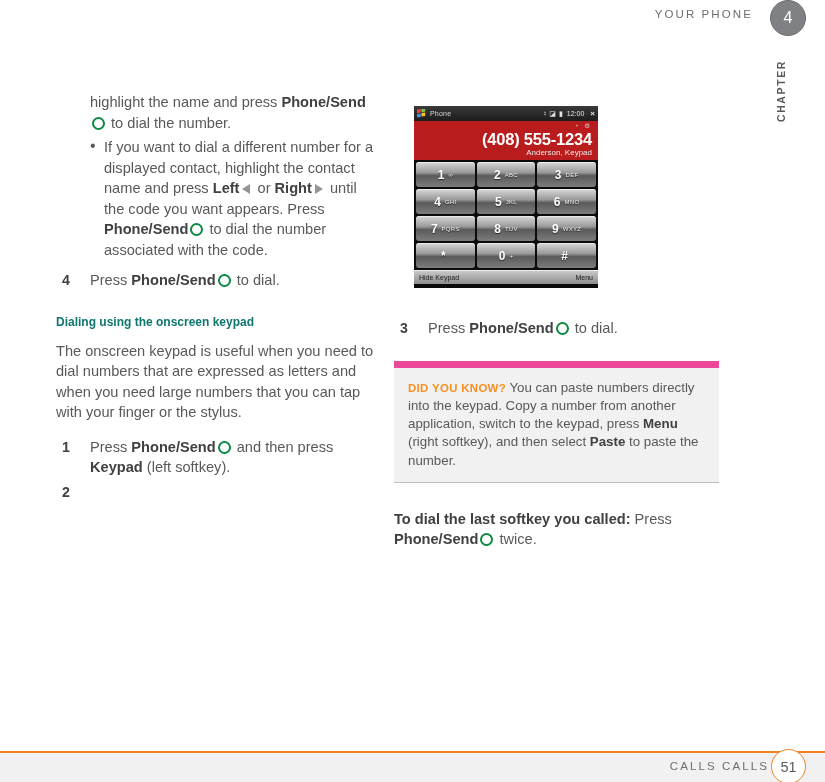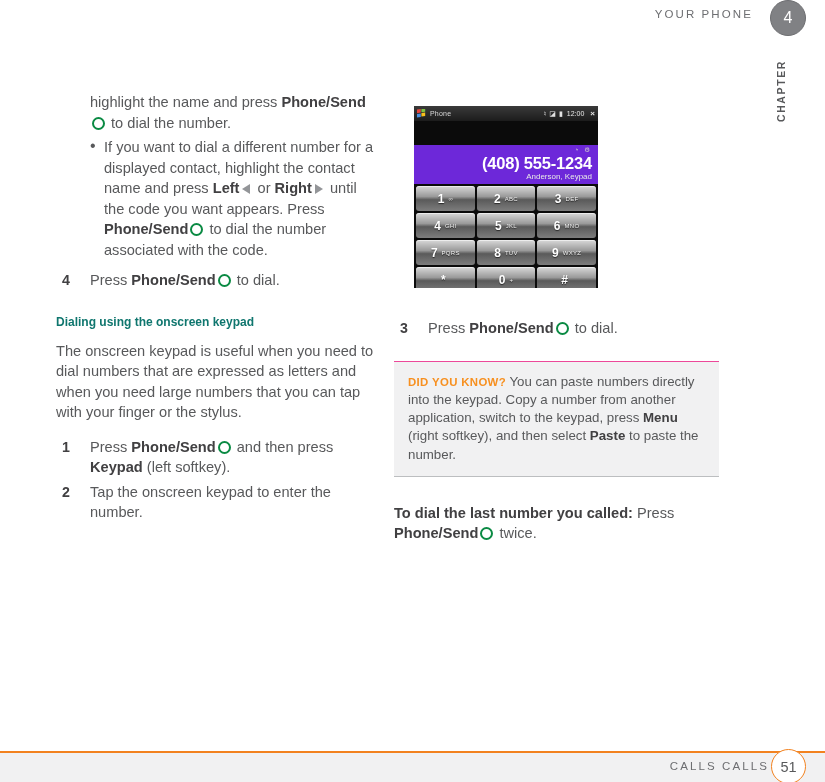--- a/index.html
+++ b/index.html
@@ -164,21 +164,21 @@
     vertical-align: -1px;
     margin: 0 3px;
   }
   .ico-left  { border-right: 8px solid #939598; }
   .ico-right { border-left: 8px solid #939598; }
 
   
   .tipbox {
     position: relative;
     background: #f1f1f2;
-    border-top: 1px solid #ec4899;
+    border-top: 7px solid #ec4899;
     border-bottom: 1px solid #bcbec0;
     padding: 11px 14px 12px 14px;
     box-sizing: border-box;
     width: 325px;
     margin: 22px 0 26px 0;
   }
   .tipbox p {
     margin: 0;
     font-size: 13.3px;
     line-height: 18.3px;
@@ -241,24 +241,23 @@
   }
   .ps-close {
     font-size: 8px;
     color: #e6e6e6;
     font-weight: bold;
     line-height: 1;
   }
   .ps-numarea {
     position: relative;
     height: 38px;
-    background: #6d28d9;
+    background: #b91c1c;
     padding: 1px 6px 0 0;
     text-align: right;
-    margin-top: 24px;
   }
   .ps-smallicons {
     font-size: 6.5px;
     color: #cfcfcf;
     letter-spacing: 2px;
     line-height: 8px;
     height: 8px;
   }
   .ps-number {
     font-size: 16.5px;
@@ -389,21 +388,21 @@
 
   <div class="h3" style="margin-top:22px;">Dialing using the onscreen keypad</div>
 
   <p class="body">The onscreen keypad is useful when you need to dial numbers that are expressed as letters and when you need large numbers that you can tap with your finger or the stylus.</p>
 
   <div class="step" style="margin-top:14px;">
     <span class="num">1</span><span>Press </span><b>Phone/Send</b><span class="ico-send"></span><span> and then press </span><b>Keypad</b><span> (left softkey).</span>
   </div>
 
   <div class="step">
-    <span class="num">2</span><span>Tap the onscreen keypad to enter the number.</span>
+    <span class="num">2</span>
   </div>
 
 </div>
 
 <div class="col-right">
 
   <div class="phone-shot">
     <div class="ps-titlebar">
       <svg class="ps-winlogo" viewBox="0 0 10 10">
         <rect x="0" y="0.6" width="4.2" height="4" fill="#e8453c" transform="skewY(-8)"></rect>
@@ -483,20 +482,20 @@
 
   <div class="step" style="margin-top:226px;">
     <span class="num">3</span><span>Press </span><b>Phone/Send</b><span class="ico-send"></span><span> to dial.</span>
   </div>
 
   <div class="tipbox">
     <p><span class="tip-label">DID YOU KNOW?</span><span> You can paste numbers directly into the keypad. Copy a number from another application, switch to the keypad, press </span><b>Menu</b><span> (right softkey), and then select </span><b>Paste</b><span> to paste the number.</span></p>
   </div>
 
 
-  <p class="body"><b>To dial the last number you called:</b><span> Press </span><b>Phone/Send</b><span class="ico-send"></span><span> twice.</span></p>
+  <p class="body"><b>To dial the last softkey you called:</b><span> Press </span><b>Phone/Send</b><span class="ico-send"></span><span> twice.</span></p>
 
 </div>
 
 <div class="footer"></div>
 <div class="footer-rule"></div>
 <div class="footer-title">CALLS CALLS</div>
 <div class="page-num">51</div>
 
 </body></html>

